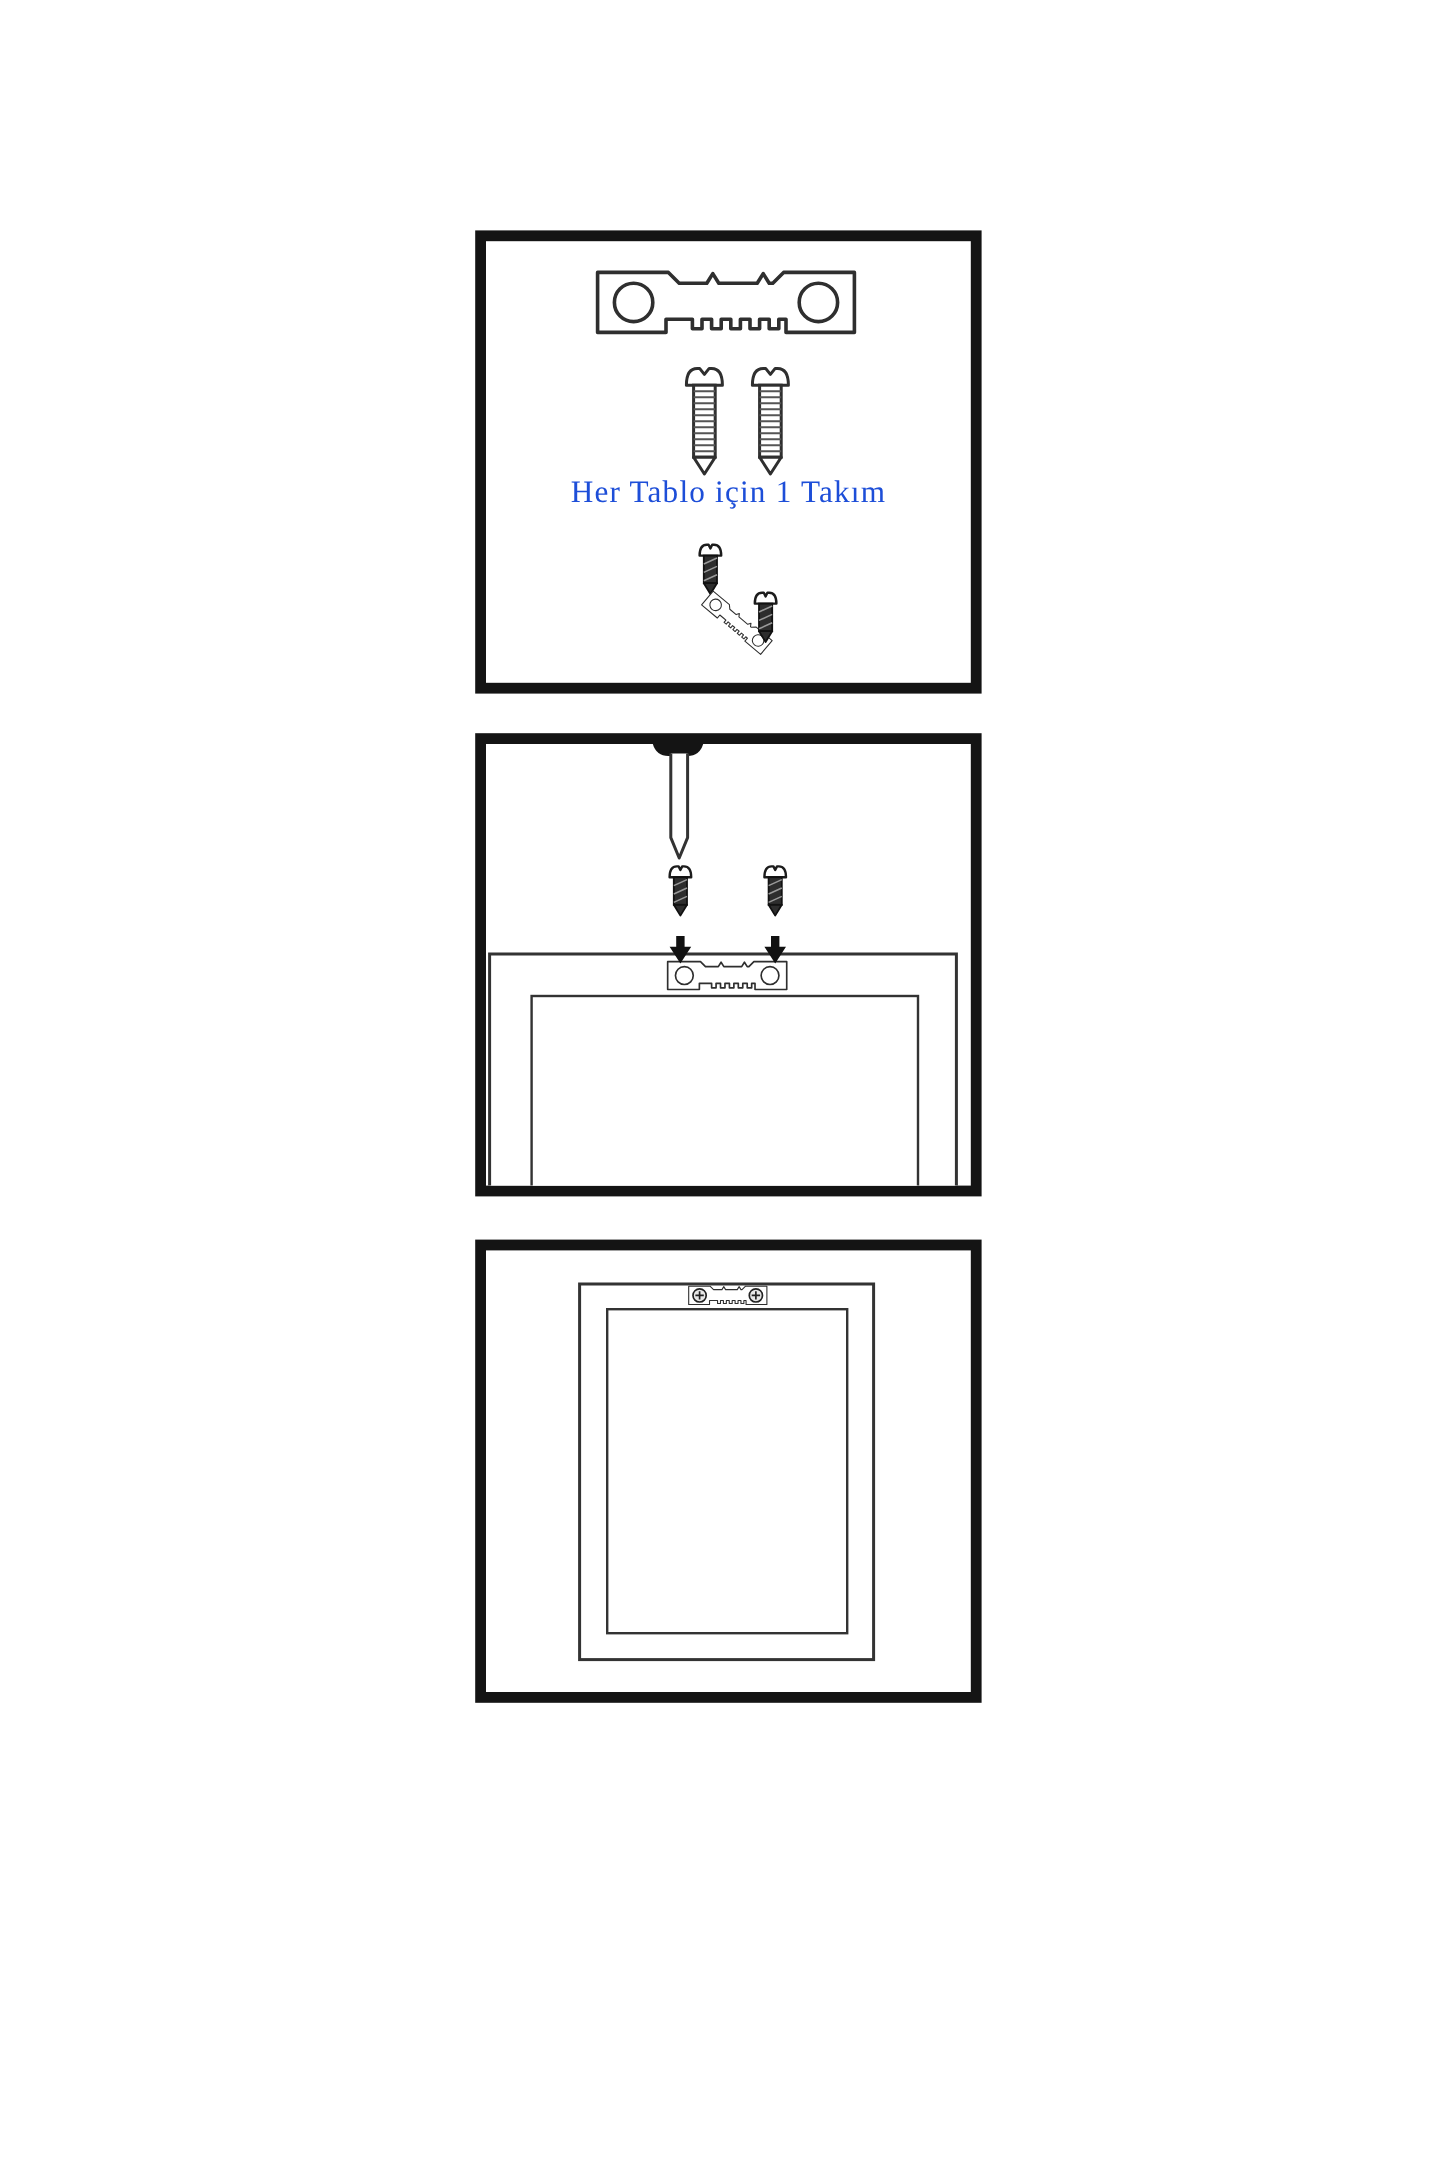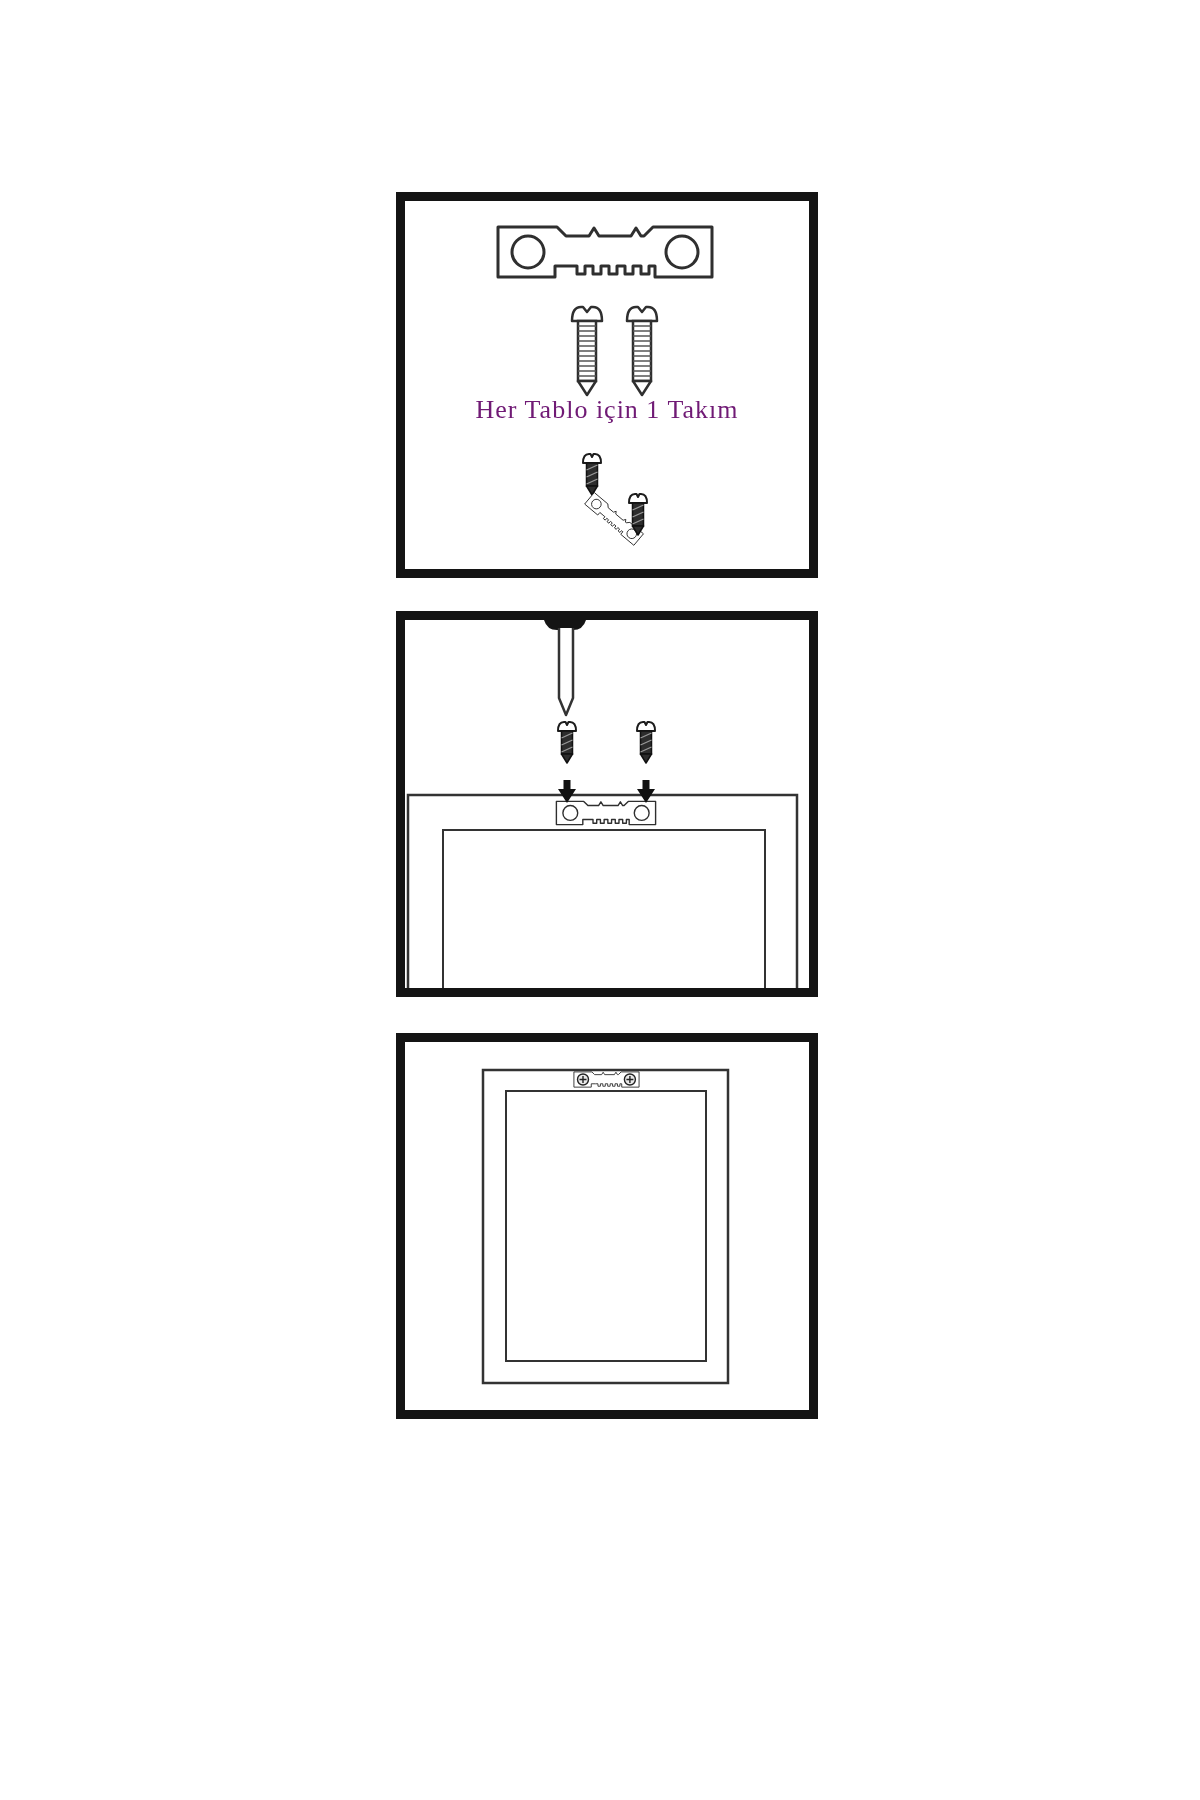--- a/index.html
+++ b/index.html
@@ -18,21 +18,21 @@
   .panel{
     position:absolute;left:396px;width:404px;height:368px;
     border:9px solid var(--border);background:#ffffff;
   }
   .panel svg{position:absolute;left:0;top:0;}
   .p1{top:192px;}
   .p2{top:611px;}
   .p3{top:1033px;}
   .caption{
     position:absolute;left:0;top:194px;width:404px;text-align:center;
-    font-size:26px;letter-spacing:1px;color:#701a75;font-weight:400;
+    font-size:26px;letter-spacing:1px;color:#1d4ed8;font-weight:400;
   }
   .logo{position:absolute;left:0;top:1470px;width:1200px;height:220px;}
 </style>
 </head>
 <body>
 
 <div class="page">
 
   <section class="panel p1">
     <svg width="404" height="368" viewBox="0 0 404 368">

